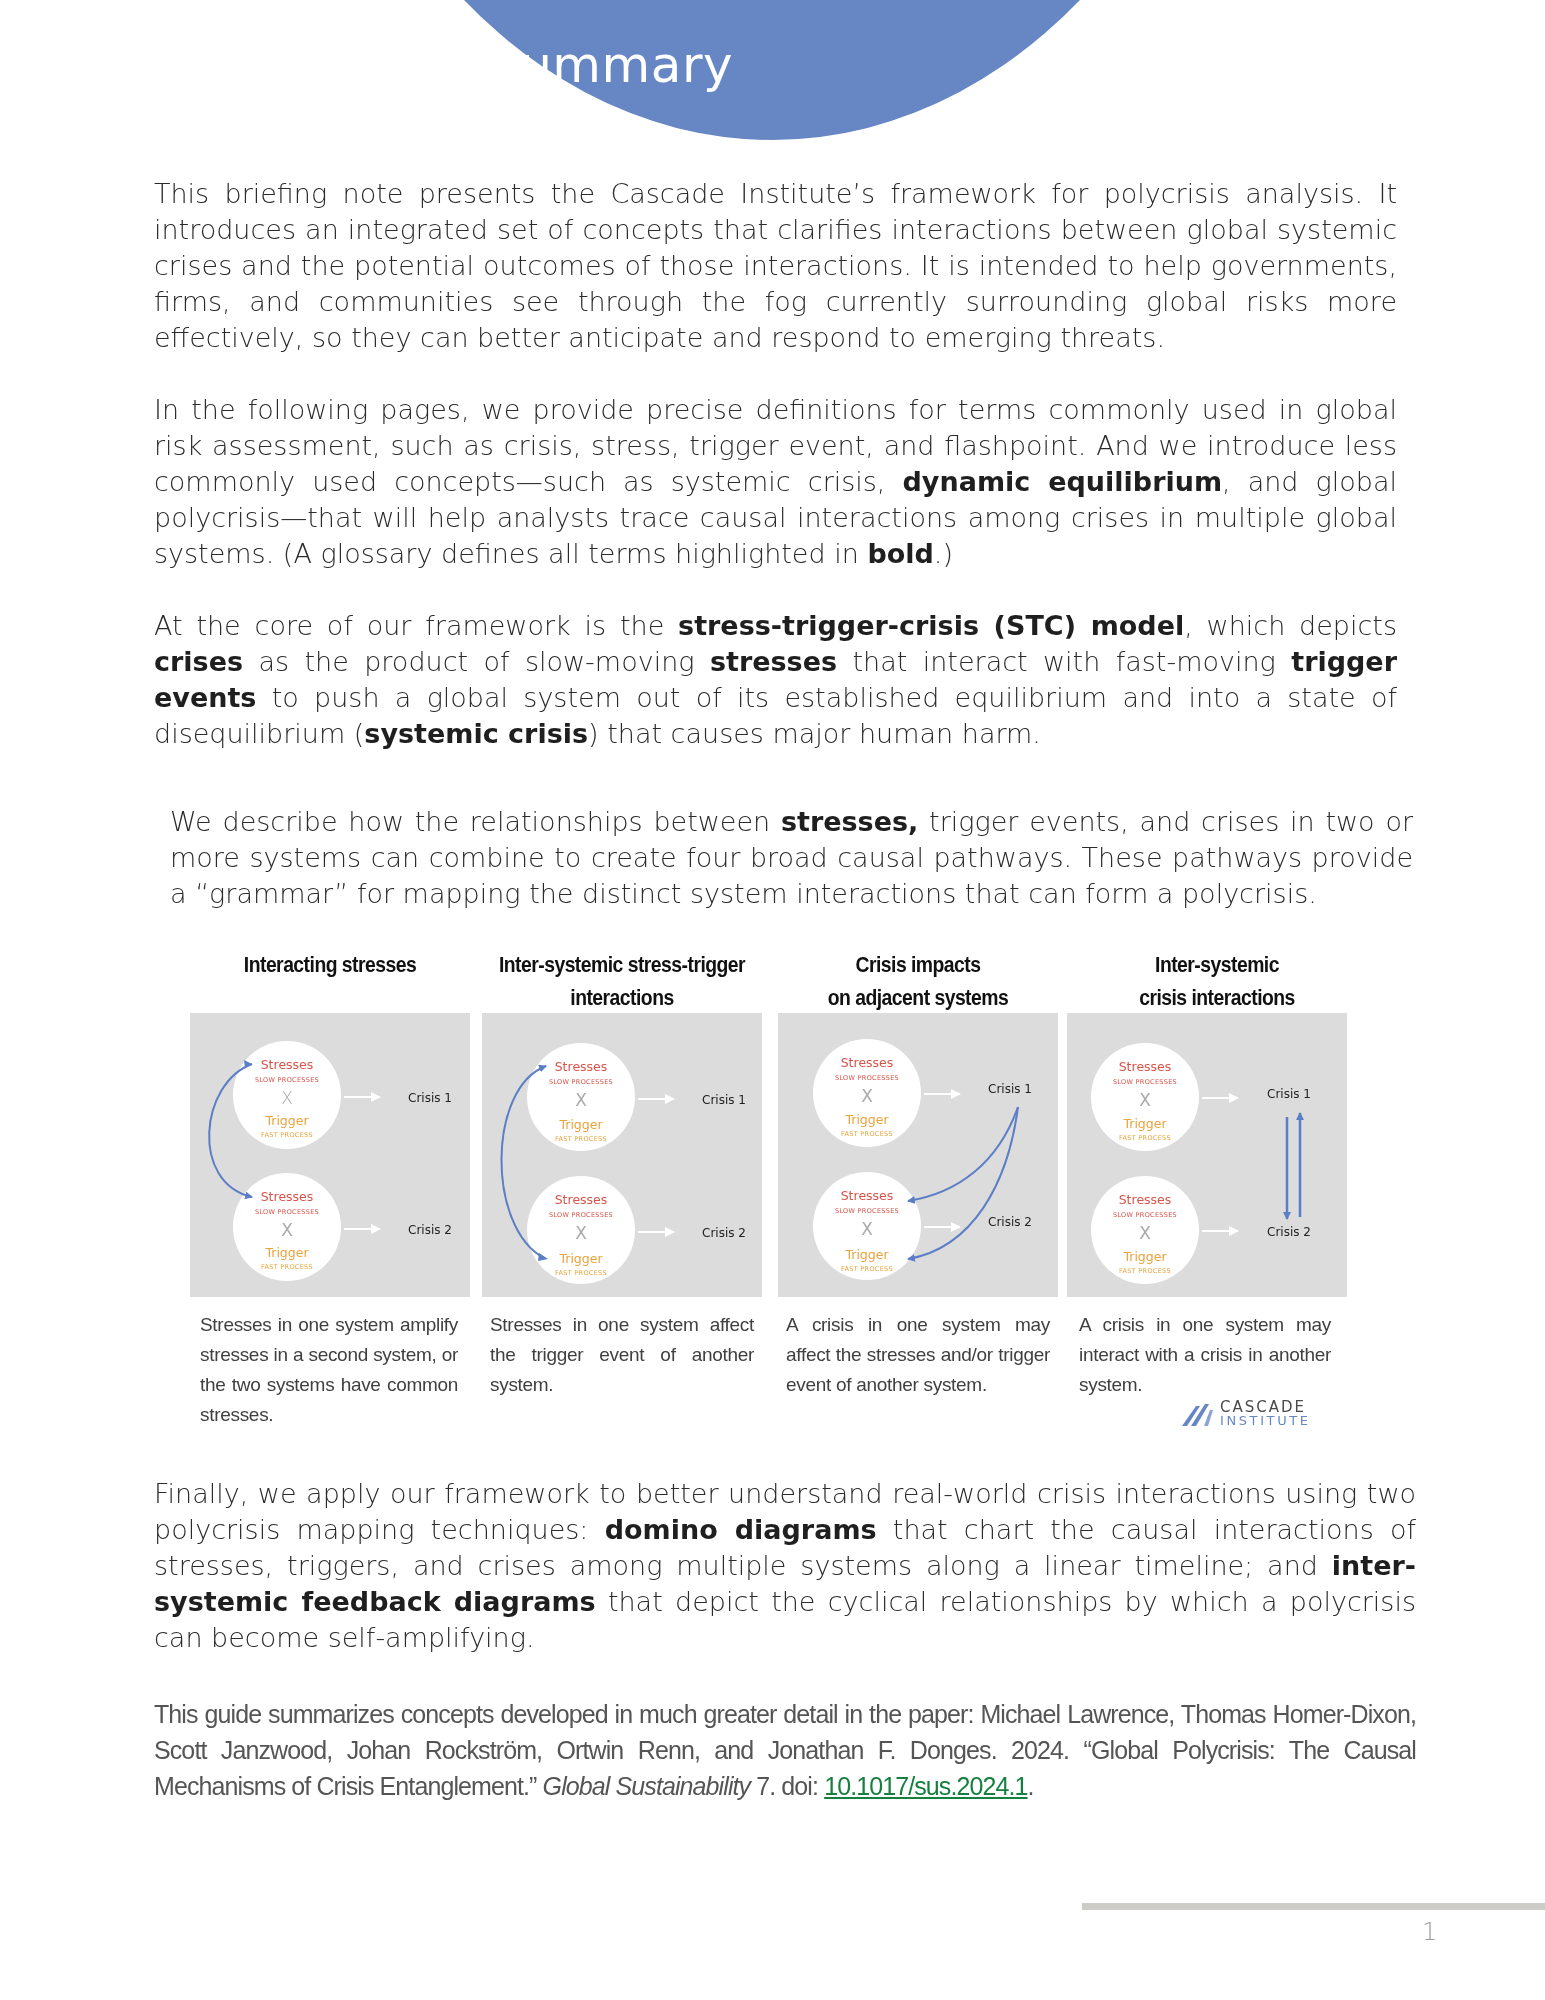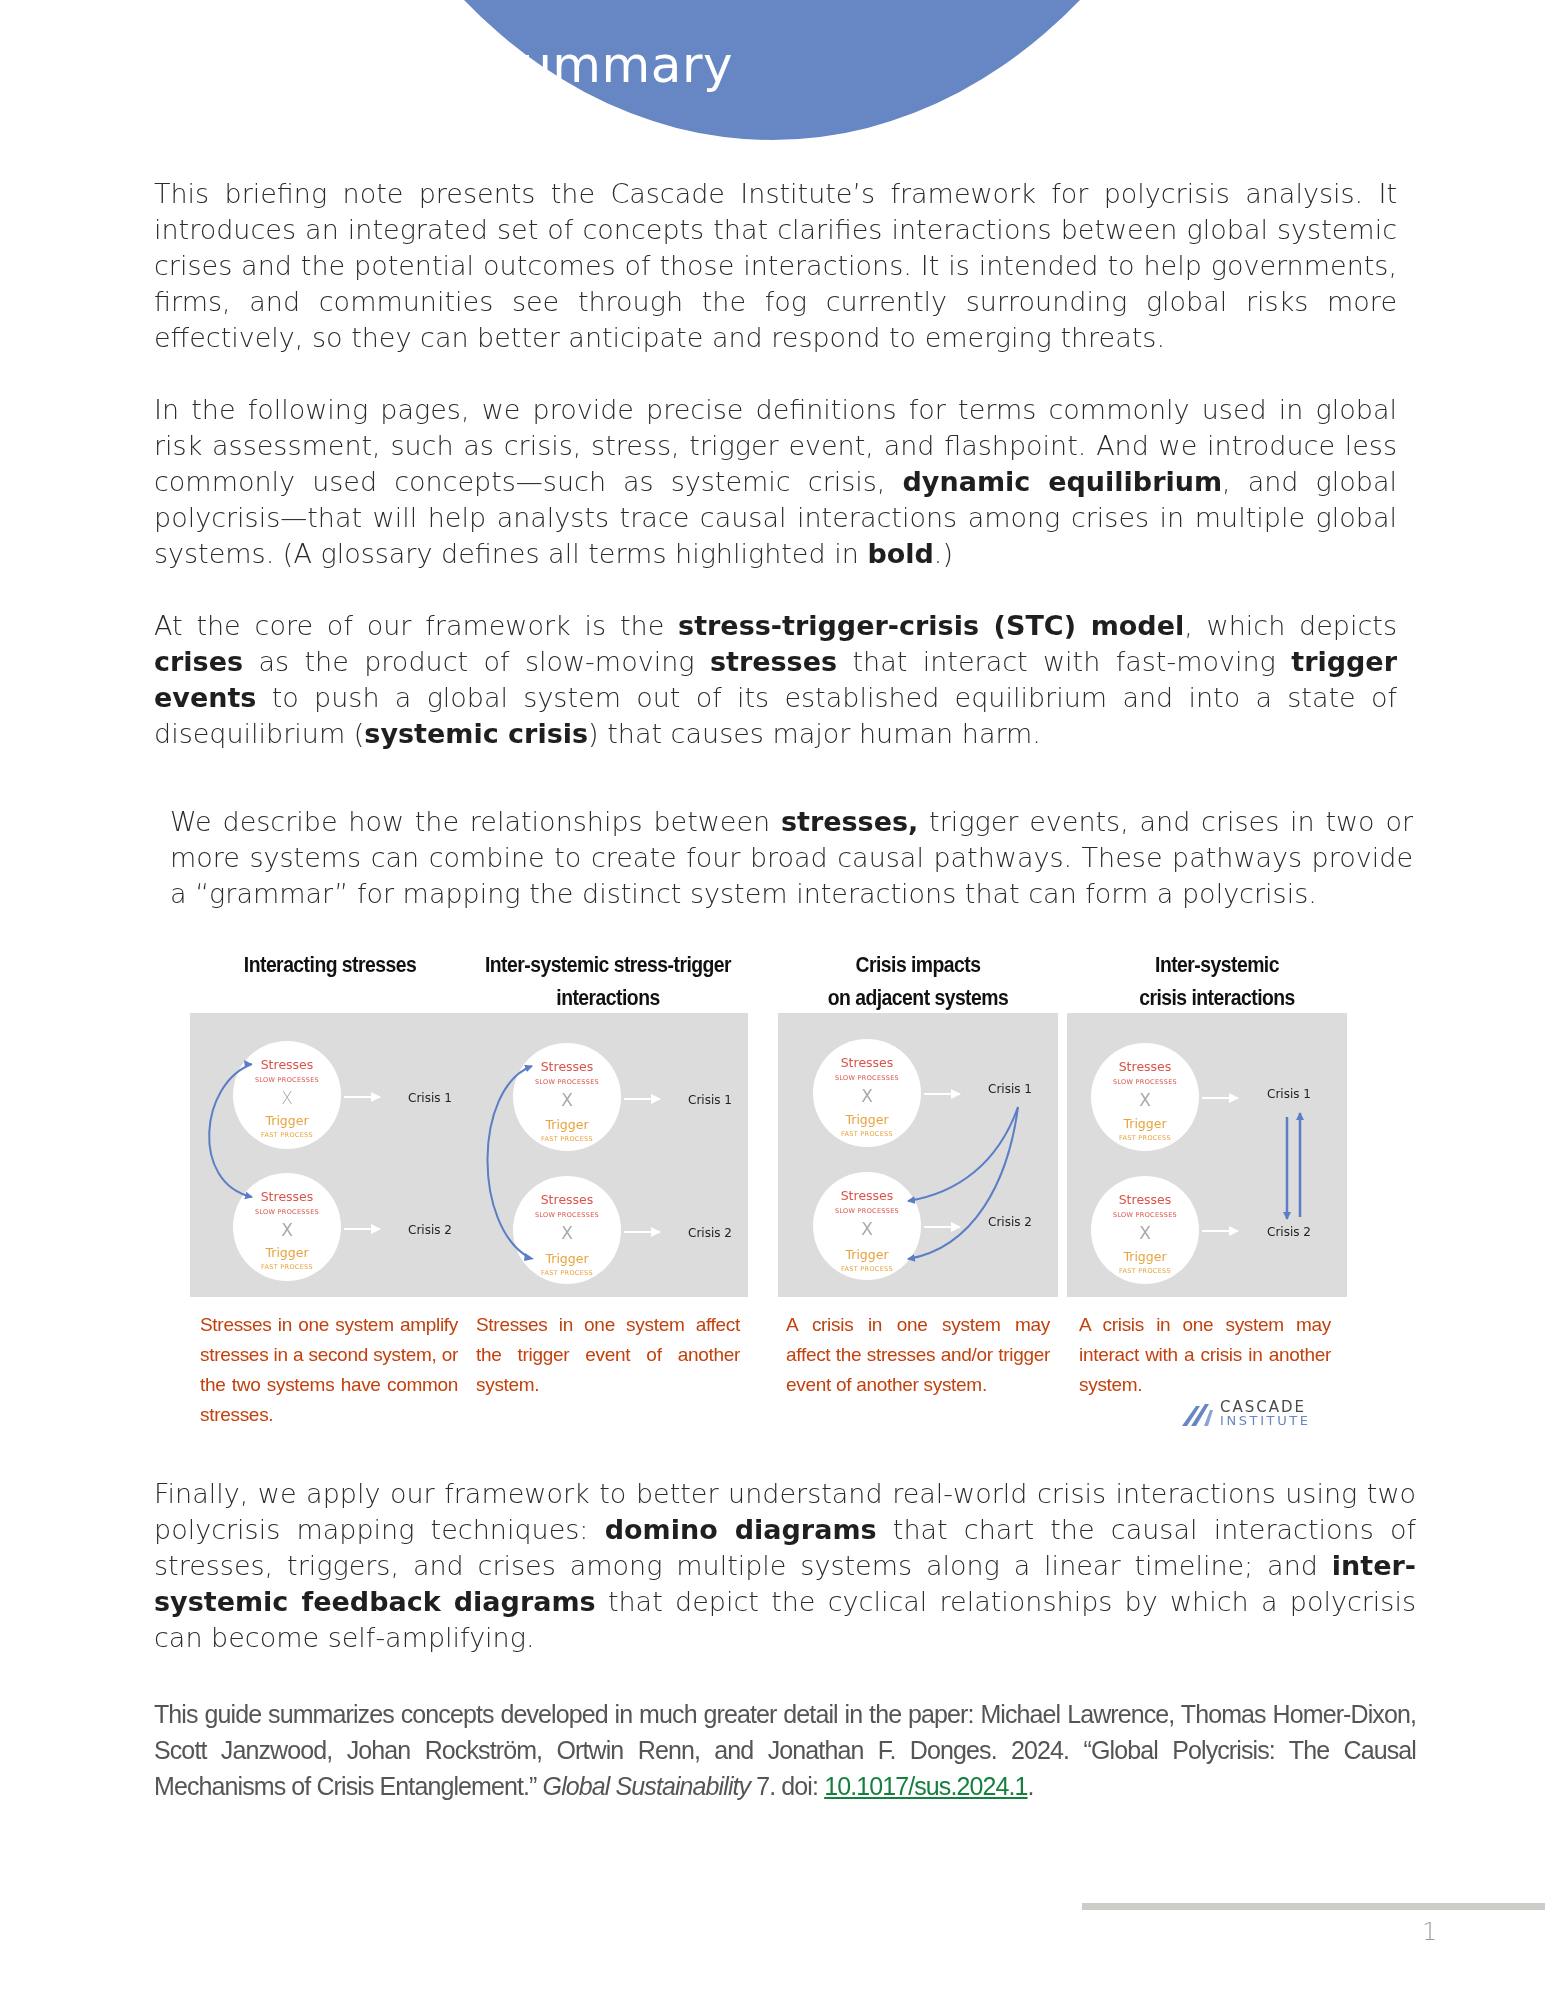--- a/index.html
+++ b/index.html
@@ -11,21 +11,21 @@
   #p1 { top:176px; }
   #p2 { top:392px; }
   #p3 { top:608px; }
   #p4 { top:788px; }
   #p5 { top:1476px; width:1262px; }
   .figure { position:absolute; left:190px; top:948px; width:1160px; height:470px; }
   .fig-col { position:absolute; top:0; }
   .fig-title { position:absolute; left:0; top:0; width:100%; text-align:center; font-family:"Liberation Sans", sans-serif; font-weight:700; font-size:22px; line-height:33px; color:#111; letter-spacing:-0.6px; transform:scaleX(0.88); }
   .panel { position:absolute; top:65px; height:284px; background:#dcdcdc; }
   .panel svg { position:absolute; left:0; top:0; }
-  .fig-caption { position:absolute; top:362px; font-family:"Liberation Sans", sans-serif; font-size:19px; line-height:30px; color:#c2410c; text-align:justify; letter-spacing:-0.3px; }
+  .fig-caption { position:absolute; top:362px; font-family:"Liberation Sans", sans-serif; font-size:19px; line-height:30px; color:#404040; text-align:justify; letter-spacing:-0.3px; }
   .logo { position:absolute; left:1182px; top:1400px; width:130px; height:28px; }
   .logo-word1 { position:absolute; left:38px; top:0; font-size:15px; letter-spacing:2px; color:#4a4a4a; font-weight:400; line-height:15px; }
   .logo-word2 { position:absolute; left:38px; top:14px; font-size:13px; letter-spacing:2.6px; color:#6686c4; line-height:13px; }
   .citation { position:absolute; left:154px; top:1696px; width:1262px; font-family:"Liberation Sans", sans-serif; font-size:25px; line-height:36px; color:#555; text-align:justify; letter-spacing:-0.9px; transform-origin:left top; }
   .citation i { font-style:italic; }
   .citation a { color:#15803d; text-decoration:underline; }
   .footer-rule { position:absolute; left:1082px; top:1903px; width:463px; height:7px; background:#cdccc9; }
   .page-num { position:absolute; left:1422px; top:1918px; font-size:24px; color:#9a9a9a; font-weight:300; }
 </style>
 </head>
@@ -77,21 +77,21 @@
         <line x1="154" y1="216" x2="190" y2="216" stroke="#fff" stroke-width="2" marker-end="url(#ah-w)"></line>
         <text x="218" y="221" font-size="12" fill="#222">Crisis 2</text>
         <path d="M62,51 C10,70 0,170 62,184" fill="none" stroke="#5b7ec6" stroke-width="2" marker-end="url(#ah-b)"></path>
         <path d="M40,190 C20,170 20,70 62,51" fill="none" stroke="#5b7ec6" stroke-width="0"></path>
         <polygon points="62,51 54,47 55,55" fill="#5b7ec6"></polygon>
       </svg>
     </div>
     <div class="fig-caption" style="left:10px;width:258px">Stresses in one system amplify stresses in a second system, or the two systems have common stresses.</div>
   </div>
 
-  <div class="fig-col" style="left:278px;width:280px;height:470px">
+  <div class="fig-col" style="left:292px;width:280px;height:470px">
     <div class="fig-title"><span>Inter-systemic stress-trigger</span><br><span>interactions</span></div>
     <div class="panel" style="left:0;width:280px">
       <svg width="280" height="284" viewBox="0 0 280 284">
         <defs>
           <marker id="ah-w2" markerWidth="10" markerHeight="10" refX="9" refY="5" orient="auto" markerUnits="userSpaceOnUse">
               <path d="M0,0 L10,5 L0,10 z" fill="#ffffff"></path>
             </marker>
           <marker id="ah-b2" markerWidth="8" markerHeight="8" refX="7" refY="4" orient="auto" markerUnits="userSpaceOnUse">
               <path d="M0,0 L8,4 L0,8 z" fill="#5b7ec6"></path>
             </marker>

